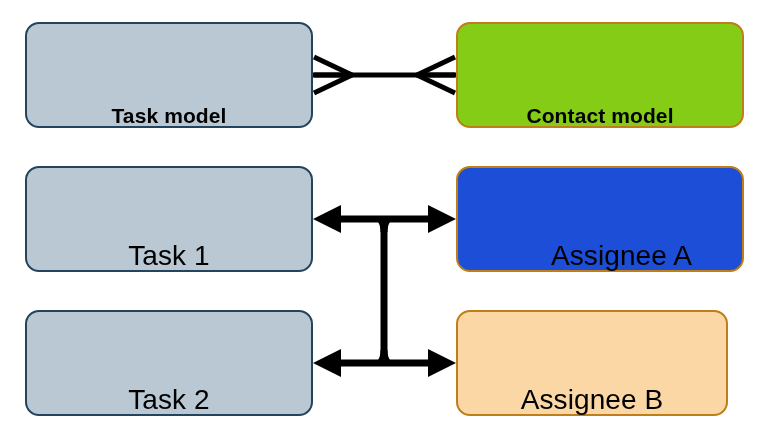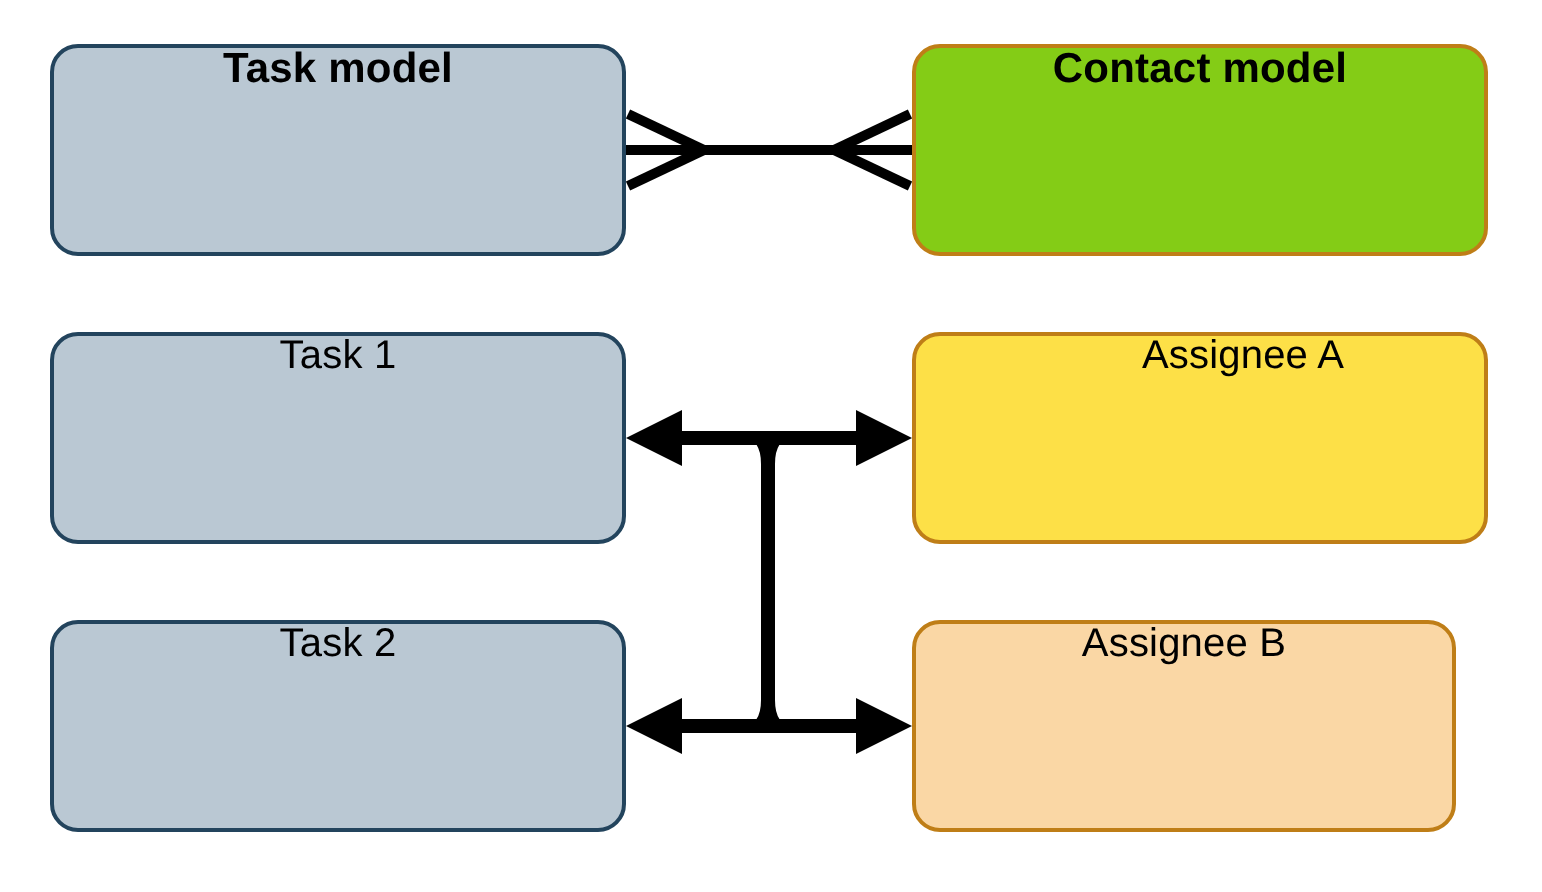--- a/index.html
+++ b/index.html
@@ -25,26 +25,26 @@
     width: 771px;
     height: 446px;
   }
   .node {
     position: absolute;
     box-sizing: border-box;
     border-style: solid;
     border-width: 2.5px;
     border-radius: 14px;
     display: flex;
-    align-items: flex-start;
+    align-items: flex-end;
     justify-content: center;
     z-index: 2;
   }
   .node-label {
-    font-size: 20px;
+    font-size: 28px;
     line-height: 1;
     color: #000000;
     letter-spacing: 0.1px;
     white-space: nowrap;
   }
   .node-label.bold {
     font-weight: bold;
     font-size: 21px;
   }
 </style>
@@ -95,21 +95,21 @@
   </div>
 
   <div class="node" style="left:456px; top:22px; width:288px; height:106px; background:#84cc16; border-color:#BF7E17;">
     <span class="node-label bold">Contact model</span>
   </div>
 
   <div class="node" style="left:25px; top:166px; width:288px; height:106px; background:#BAC8D3; border-color:#23445D;">
     <span class="node-label">Task 1</span>
   </div>
 
-  <div class="node" style="left:456px; top:166px; width:288px; height:106px; background:#fde047; border-color:#BF7E17;padding-left:43px;">
+  <div class="node" style="left:456px; top:166px; width:288px; height:106px; background:#1d4ed8; border-color:#BF7E17;padding-left:43px;">
     <span class="node-label">Assignee A</span>
   </div>
 
   <div class="node" style="left:25px; top:310px; width:288px; height:106px; background:#BAC8D3; border-color:#23445D;">
     <span class="node-label">Task 2</span>
   </div>
 
   <div class="node" style="left:456px; top:310px; width:272px; height:106px; background:#FAD7A5; border-color:#BF7E17;">
     <span class="node-label">Assignee B</span>
   </div>

